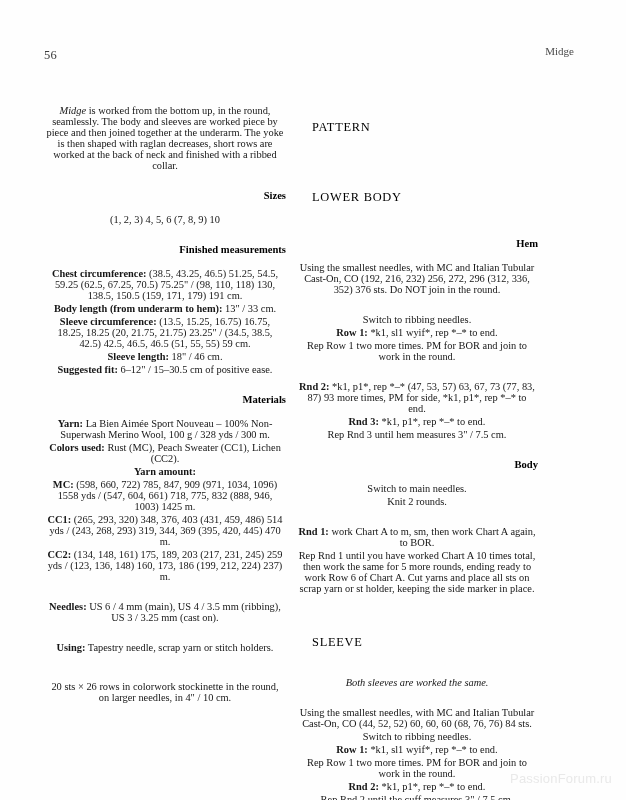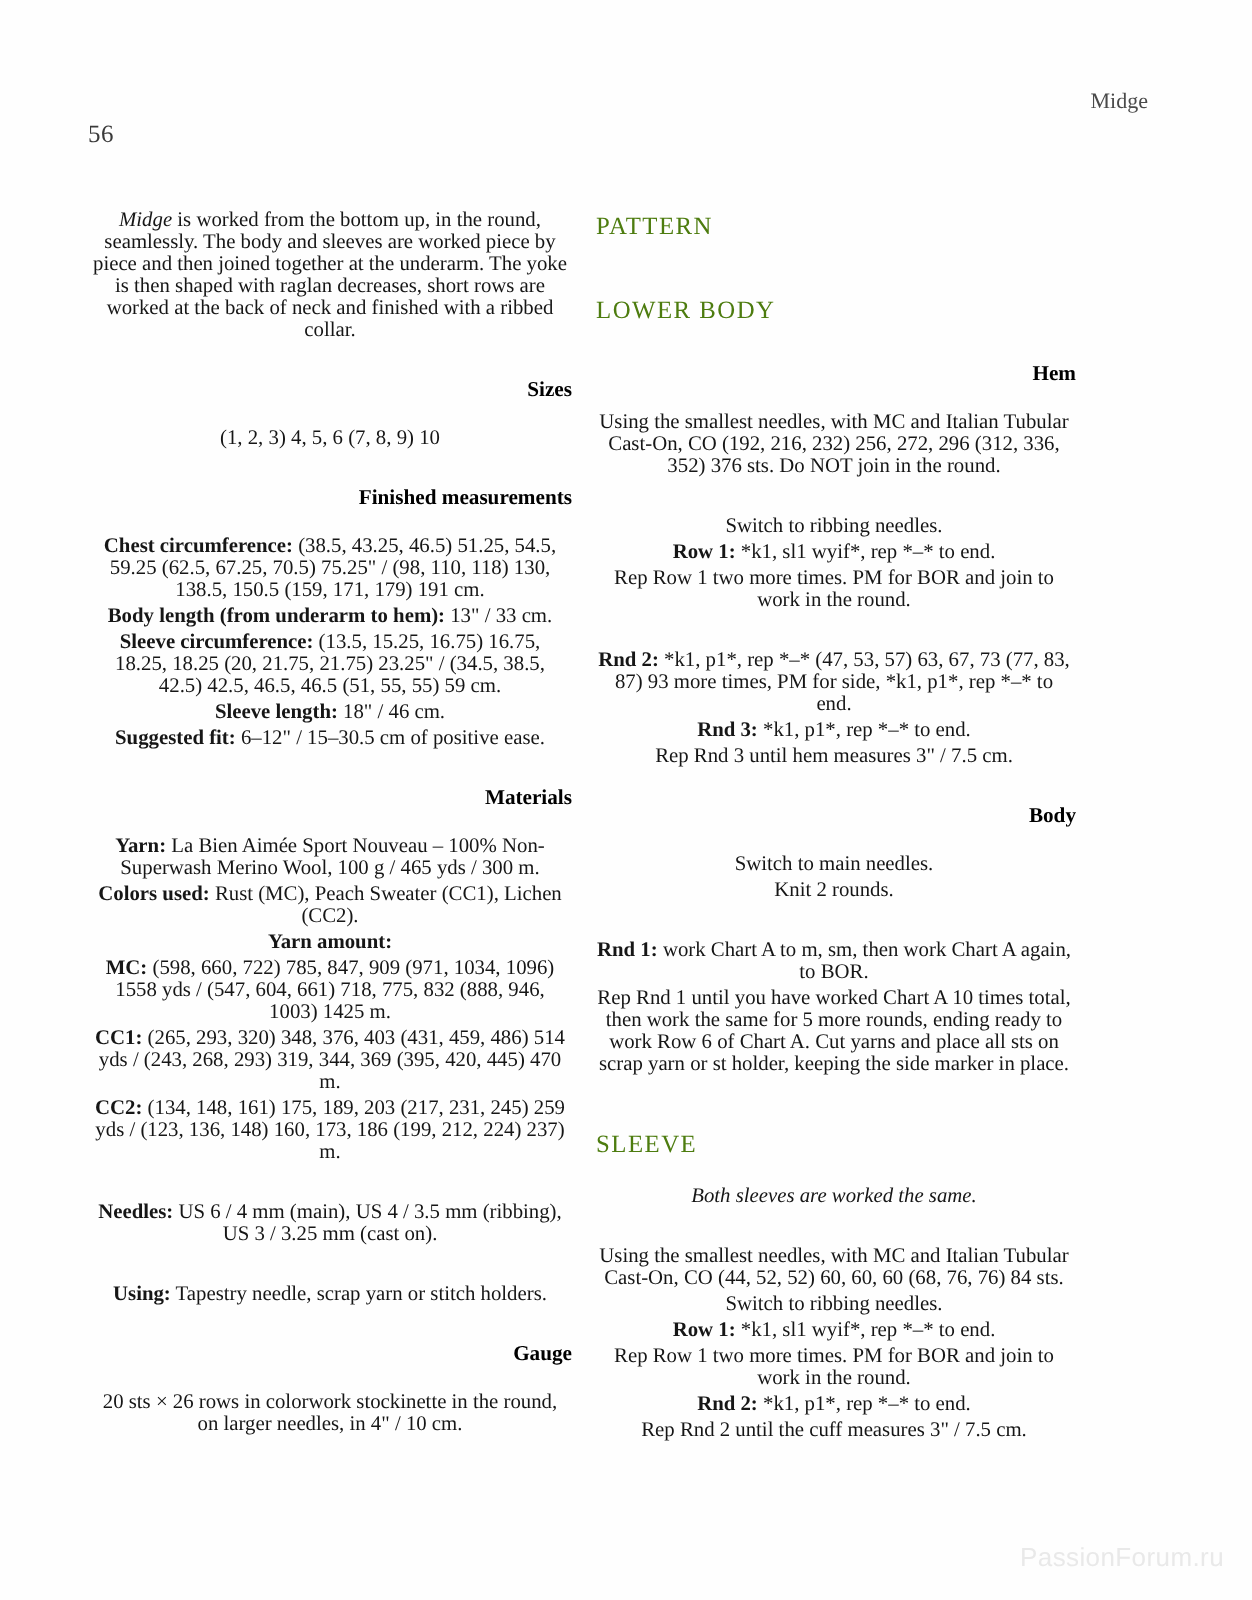--- a/index.html
+++ b/index.html
@@ -27,21 +27,21 @@
     top: 44px;
     left: 44px;
     right: 44px;
     height: 20px;
     font-size: 11.5px;
     color: #3a3a3a;
   }
   .folio {
     position: absolute;
     left: 0;
-    top: 16px;
+    top: 4px;
     font-size: 12.5px;
     letter-spacing: 0.3px;
     font-variant-numeric: oldstyle-nums;
   }
   .book-title {
     position: absolute;
     right: 8px;
     top: 1px;
     font-size: 11px;
     color: #4a4a4a;
@@ -75,26 +75,26 @@
 
   h3.sub {
     margin: 0;
     font-size: 10.6px;
     line-height: 15px;
     font-weight: bold;
     color: #000;
     text-align: right;
   }
   h2.sec {
-    margin: 2px;
+    margin: 16px;
     font-size: 12.4px;
     line-height: 16px;
     font-weight: normal;
     letter-spacing: 0.75px;
-    color: #4d7c0f;
+    color: #000000;
   }
   .italic { font-style: italic; }
   b, .b { font-weight: bold; }
 
   
   .watermark {
     position: absolute;
     right: 14px;
     bottom: 14px;
     font-size: 13px;
@@ -132,35 +132,34 @@
       <p class="blk"><b>Chest circumference:</b><span> (38.5, 43.25, 46.5) 51.25, 54.5, 59.25 (62.5, 67.25, 70.5) 75.25" / (98, 110, 118) 130, 138.5, 150.5 (159, 171, 179) 191 cm.</span></p>
       <p class="blk"><b>Body length (from underarm to hem):</b><span> 13" / 33 cm.</span></p>
       <p class="blk"><b>Sleeve circumference:</b><span> (13.5, 15.25, 16.75) 16.75, 18.25, 18.25 (20, 21.75, 21.75) 23.25" / (34.5, 38.5, 42.5) 42.5, 46.5, 46.5 (51, 55, 55) 59 cm.</span></p>
       <p class="blk"><b>Sleeve length:</b><span> 18" / 46 cm.</span></p>
       <p class="blk"><b>Suggested fit:</b><span> 6–12" / 15–30.5 cm of positive ease.</span></p>
 
       <div class="gap"></div>
       <h3 class="sub">Materials</h3>
       <div class="gap-sm"></div>
 
-      <p class="blk"><b>Yarn:</b><span> La Bien Aimée Sport Nouveau – 100% Non-Superwash Merino Wool, 100 g / 465 yds / 300 m.</span></p>
+      <p class="blk"><b>Yarn:</b><span> La Bien Aimée Sport Nouveau – 100% Non-Superwash Merino Wool, 100 g / 328 yds / 300 m.</span></p>
       <p class="blk"><b>Colors used:</b><span> Rust (MC), Peach Sweater (CC1), Lichen (CC2).</span></p>
       <p class="blk"><b>Yarn amount:</b></p>
       <p class="blk"><b>MC:</b><span> (598, 660, 722) 785, 847, 909 (971, 1034, 1096) 1558 yds / (547, 604, 661) 718, 775, 832 (888, 946, 1003) 1425 m.</span></p>
       <p class="blk"><b>CC1:</b><span> (265, 293, 320) 348, 376, 403 (431, 459, 486) 514 yds / (243, 268, 293) 319, 344, 369 (395, 420, 445) 470 m.</span></p>
       <p class="blk"><b>CC2:</b><span> (134, 148, 161) 175, 189, 203 (217, 231, 245) 259 yds / (123, 136, 148) 160, 173, 186 (199, 212, 224) 237) m.</span></p>
 
       <div class="gap"></div>
       <p class="blk"><b>Needles:</b><span> US 6 / 4 mm (main), US 4 / 3.5 mm (ribbing), US 3 / 3.25 mm (cast on).</span></p>
 
       <div class="gap"></div>
       <p class="blk"><b>Using:</b><span> Tapestry needle, scrap yarn or stitch holders.</span></p>
 
       <div class="gap"></div>
-      <h3 class="sub">Gauge</h3>
       <div class="gap-sm"></div>
       <p class="blk">20 sts × 26 rows in colorwork stockinette in the round, on larger needles, in 4" / 10 cm.</p>
 
     </div>
 
     <div class="col col-right">
 
       <h2 class="sec">PATTERN</h2>
 
       <div class="gap-lg"></div>

